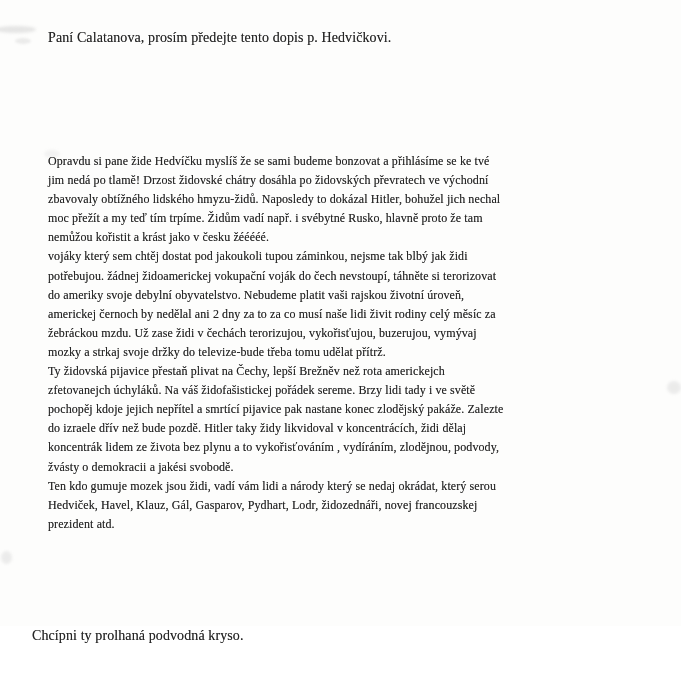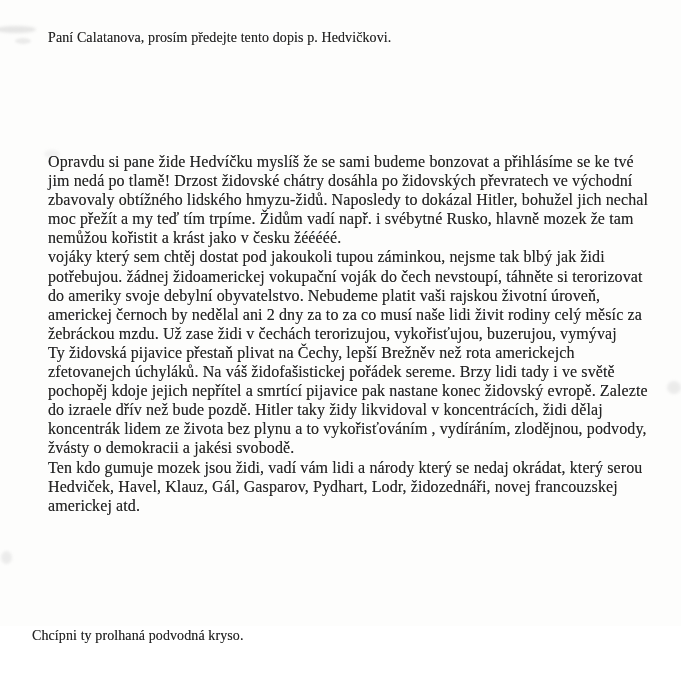--- a/index.html
+++ b/index.html
@@ -27,21 +27,21 @@
   }
   .greeting {
     position: absolute;
     left: 48px; top: 28px;
     font-size: 14px; line-height: 19px;
     white-space: nowrap;
   }
   .body-block {
     position: absolute;
     left: 48px; top: 152px;
-    font-size: 16px;
+    font-size: 12px;
     line-height: 19.1px;
   }
   .body-line { white-space: nowrap; }
   .closing {
     position: absolute;
     left: 32px; top: 626px;
     font-size: 14px; line-height: 19px;
     white-space: nowrap;
   }
   
@@ -66,33 +66,34 @@
   <div class="artifact a3"></div>
   <div class="artifact a4"></div>
   <div class="artifact a5"></div>
 
   <p class="greeting scan-text">Paní Calatanova, prosím předejte tento dopis p. Hedvičkovi.</p>
 
   <div class="body-block scan-text">
       <div class="body-line">Opravdu si pane žide Hedvíčku myslíš že se sami budeme bonzovat a přihlásíme se ke tvé</div>
       <div class="body-line">jim nedá po tlamě! Drzost židovské chátry dosáhla po židovských převratech ve východní</div>
       <div class="body-line">zbavovaly obtížného lidského hmyzu-židů. Naposledy to dokázal Hitler, bohužel jich nechal</div>
-      <div class="body-line">moc přežít a my teď tím trpíme. Židům vadí např. i svébytné Rusko, hlavně mozek že tam</div>
+      <div class="body-line">moc přežít a my teď tím trpíme. Židům vadí např. i svébytné Rusko, hlavně proto že tam</div>
       <div class="body-line">nemůžou kořistit a krást jako v česku žééééé.</div>
       <div class="body-line">vojáky který sem chtěj dostat pod jakoukoli tupou záminkou, nejsme tak blbý jak židi</div>
       <div class="body-line">potřebujou. žádnej židoamerickej vokupační voják do čech nevstoupí, táhněte si terorizovat</div>
       <div class="body-line">do ameriky svoje debylní obyvatelstvo. Nebudeme platit vaši rajskou životní úroveň,</div>
       <div class="body-line">americkej černoch by nedělal ani 2 dny za to za co musí naše lidi živit rodiny celý měsíc za</div>
       <div class="body-line">žebráckou mzdu. Už zase židi v čechách terorizujou, vykořisťujou, buzerujou, vymývaj</div>
+      <div class="body-line">mozky a strkaj svoje držky do televize-bude třeba tomu udělat přítrž.</div>
       <div class="body-line">Ty židovská pijavice přestaň plivat na Čechy, lepší Brežněv než rota americkejch</div>
       <div class="body-line">zfetovanejch úchyláků. Na váš židofašistickej pořádek sereme. Brzy lidi tady i ve světě</div>
-      <div class="body-line">pochopěj kdoje jejich nepřítel a smrtící pijavice pak nastane konec židovský evropě. Zalezte</div>
+      <div class="body-line">pochopěj kdoje jejich nepřítel a smrtící pijavice pak nastane konec zlodějský pakáže. Zalezte</div>
       <div class="body-line">do izraele dřív než bude pozdě. Hitler taky židy likvidoval v koncentrácích, židi dělaj</div>
       <div class="body-line">koncentrák lidem ze života bez plynu a to vykořisťováním , vydíráním, zlodějnou, podvody,</div>
       <div class="body-line">žvásty o demokracii a jakési svobodě.</div>
       <div class="body-line">Ten kdo gumuje mozek jsou židi, vadí vám lidi a národy který se nedaj okrádat, který serou</div>
       <div class="body-line">Hedviček, Havel, Klauz, Gál, Gasparov, Pydhart, Lodr, židozednáři, novej francouzskej</div>
-      <div class="body-line">americkej atd.</div>
+      <div class="body-line">prezident atd.</div>
     </div>
 
   <p class="closing scan-text">Chcípni ty prolhaná podvodná kryso.</p>
 
 </div>
 
 </body></html>

